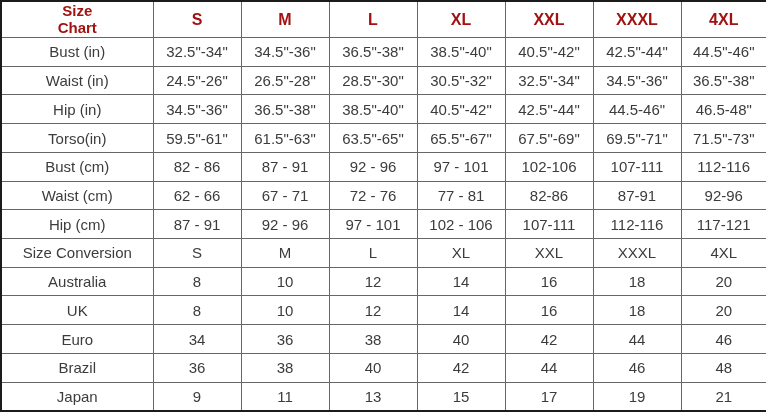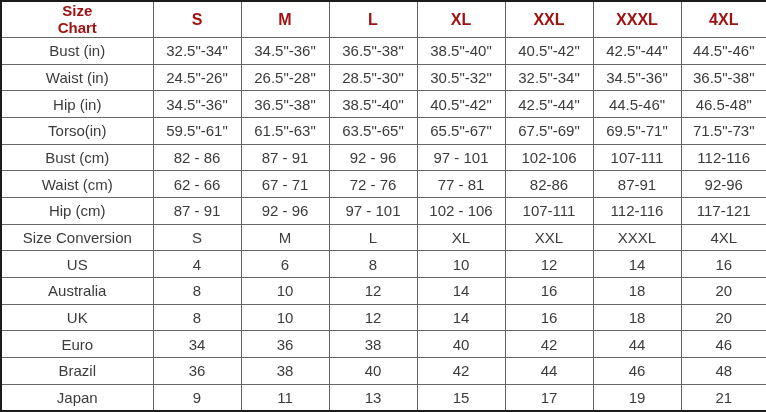--- a/index.html
+++ b/index.html
@@ -155,30 +155,20 @@
         <td>Size Conversion</td>
         <td>S</td>
         <td>M</td>
         <td>L</td>
         <td>XL</td>
         <td>XXL</td>
         <td>XXXL</td>
         <td>4XL</td>
       </tr>
       <tr>
-        <td>US</td>
-        <td>4</td>
-        <td>6</td>
-        <td>8</td>
-        <td>10</td>
-        <td>12</td>
-        <td>14</td>
-        <td>16</td>
-      </tr>
-      <tr>
         <td>Australia</td>
         <td>8</td>
         <td>10</td>
         <td>12</td>
         <td>14</td>
         <td>16</td>
         <td>18</td>
         <td>20</td>
       </tr>
       <tr>

